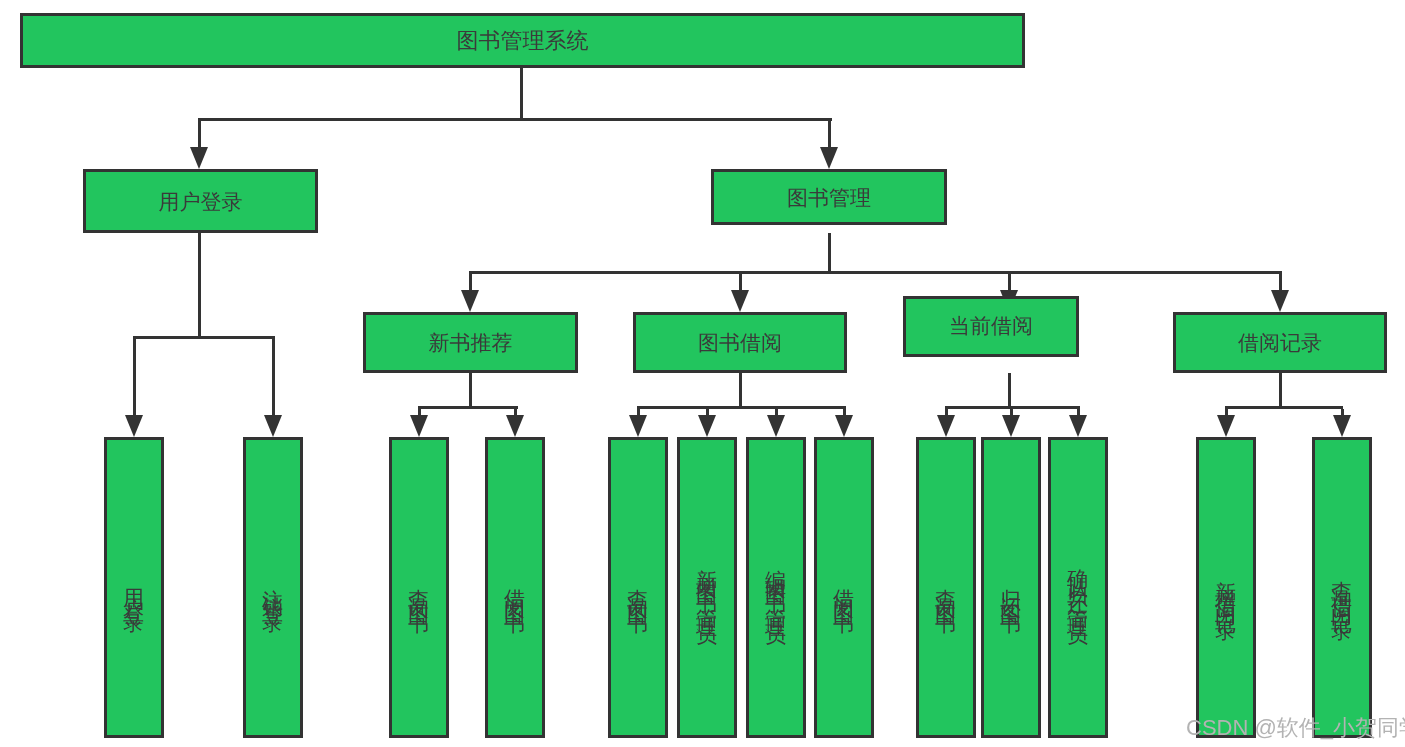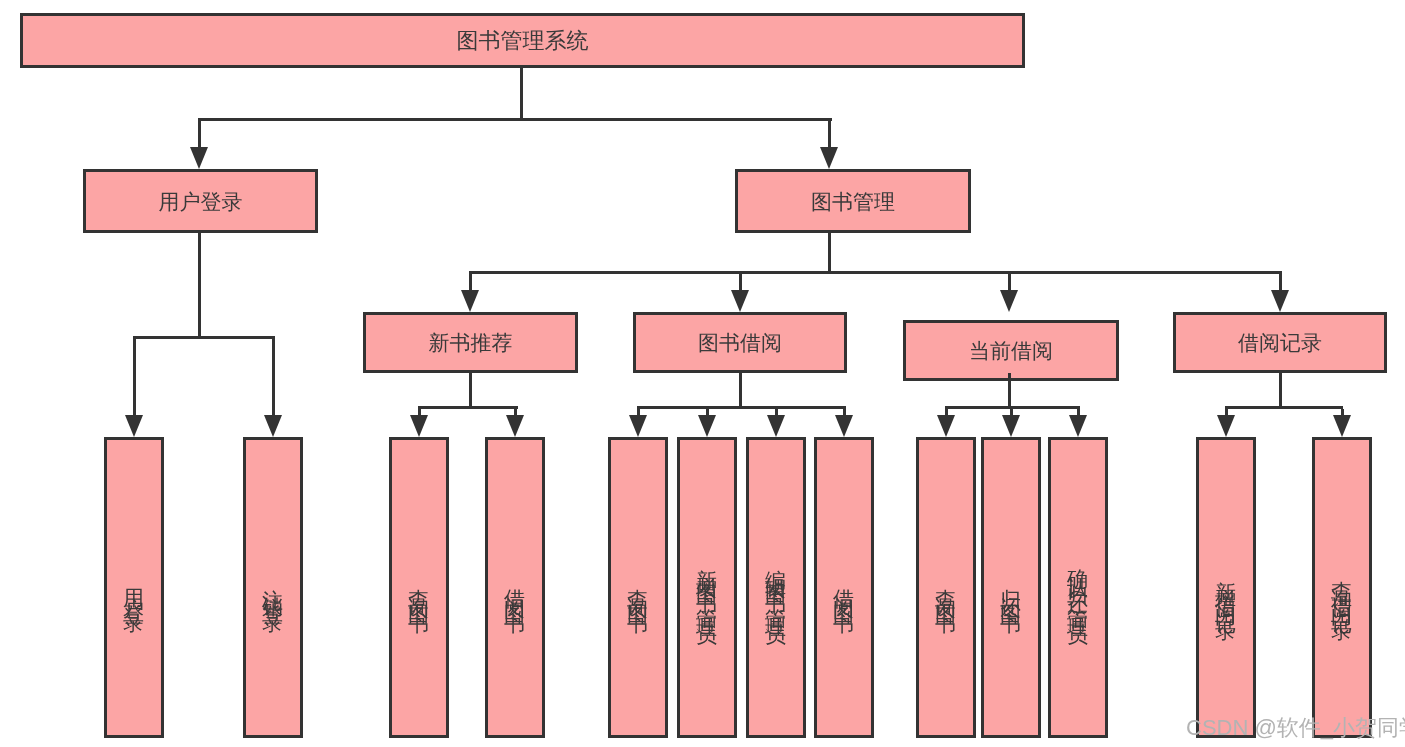--- a/index.html
+++ b/index.html
@@ -14,21 +14,21 @@
   #canvas {
     position: relative;
     width: 1405px;
     height: 747px;
     background: var(--bg);
     overflow: hidden;
   }
   .box {
     position: absolute;
     border: 3px solid var(--line);
-    background: #fca5a5;
+    background: #22c55e;
     display: flex;
     align-items: center;
     justify-content: center;
     color: var(--text);
     font-size: 21px;
     line-height: 1;
     white-space: nowrap;
   }
   .rootbox { font-size: 22px; }
   .leaf {
@@ -72,21 +72,21 @@
   <div class="vline" style="left:520px; top:68px; height:52px;"></div>
   <div class="hline" style="left:198px; top:118px; width:634px;"></div>
   <div class="vline" style="left:198px; top:121px; height:27px;"></div>
   <div class="arrow" style="left:190px; top:147px;"></div>
   <div class="vline" style="left:828px; top:121px; height:27px;"></div>
   <div class="arrow" style="left:820px; top:147px;"></div>
 
   <div class="box" style="left:83px; top:169px; width:235px; height:64px;">
     <span>用户登录</span>
   </div>
-  <div class="box" style="left:711px; top:169px; width:236px; height:64px;margin-left:24px;">
+  <div class="box" style="left:711px; top:169px; width:236px; height:56px;">
     <span>图书管理</span>
   </div>
 
   <div class="vline" style="left:198px; top:233px; height:105px;"></div>
   <div class="hline" style="left:133px; top:336px; width:142px;"></div>
   <div class="vline" style="left:133px; top:339px; height:77px;"></div>
   <div class="arrow" style="left:125px; top:415px;"></div>
   <div class="vline" style="left:272px; top:339px; height:77px;"></div>
   <div class="arrow" style="left:264px; top:415px;"></div>
 
@@ -100,21 +100,21 @@
   <div class="arrow" style="left:1000px; top:290px;"></div>
   <div class="vline" style="left:1279px; top:274px; height:18px;"></div>
   <div class="arrow" style="left:1271px; top:290px;"></div>
 
   <div class="box" style="left:633px; top:312px; width:214px; height:61px;">
     <span>图书借阅</span>
   </div>
   <div class="box" style="left:363px; top:312px; width:215px; height:61px;">
     <span>新书推荐</span>
   </div>
-  <div class="box" style="left:903px; top:320px; width:216px; height:61px;">
+  <div class="box" style="left:903px; top:296px; width:176px; height:61px;font-family:Liberation Serif, serif;">
     <span>当前借阅</span>
   </div>
   <div class="box" style="left:1173px; top:312px; width:214px; height:61px;">
     <span>借阅记录</span>
   </div>
 
   <div class="vline" style="left:469px; top:373px; height:35px;"></div>
   <div class="hline" style="left:418px; top:406px; width:100px;"></div>
   <div class="vline" style="left:418px; top:409px; height:8px;"></div>
   <div class="arrow" style="left:410px; top:415px;"></div>

